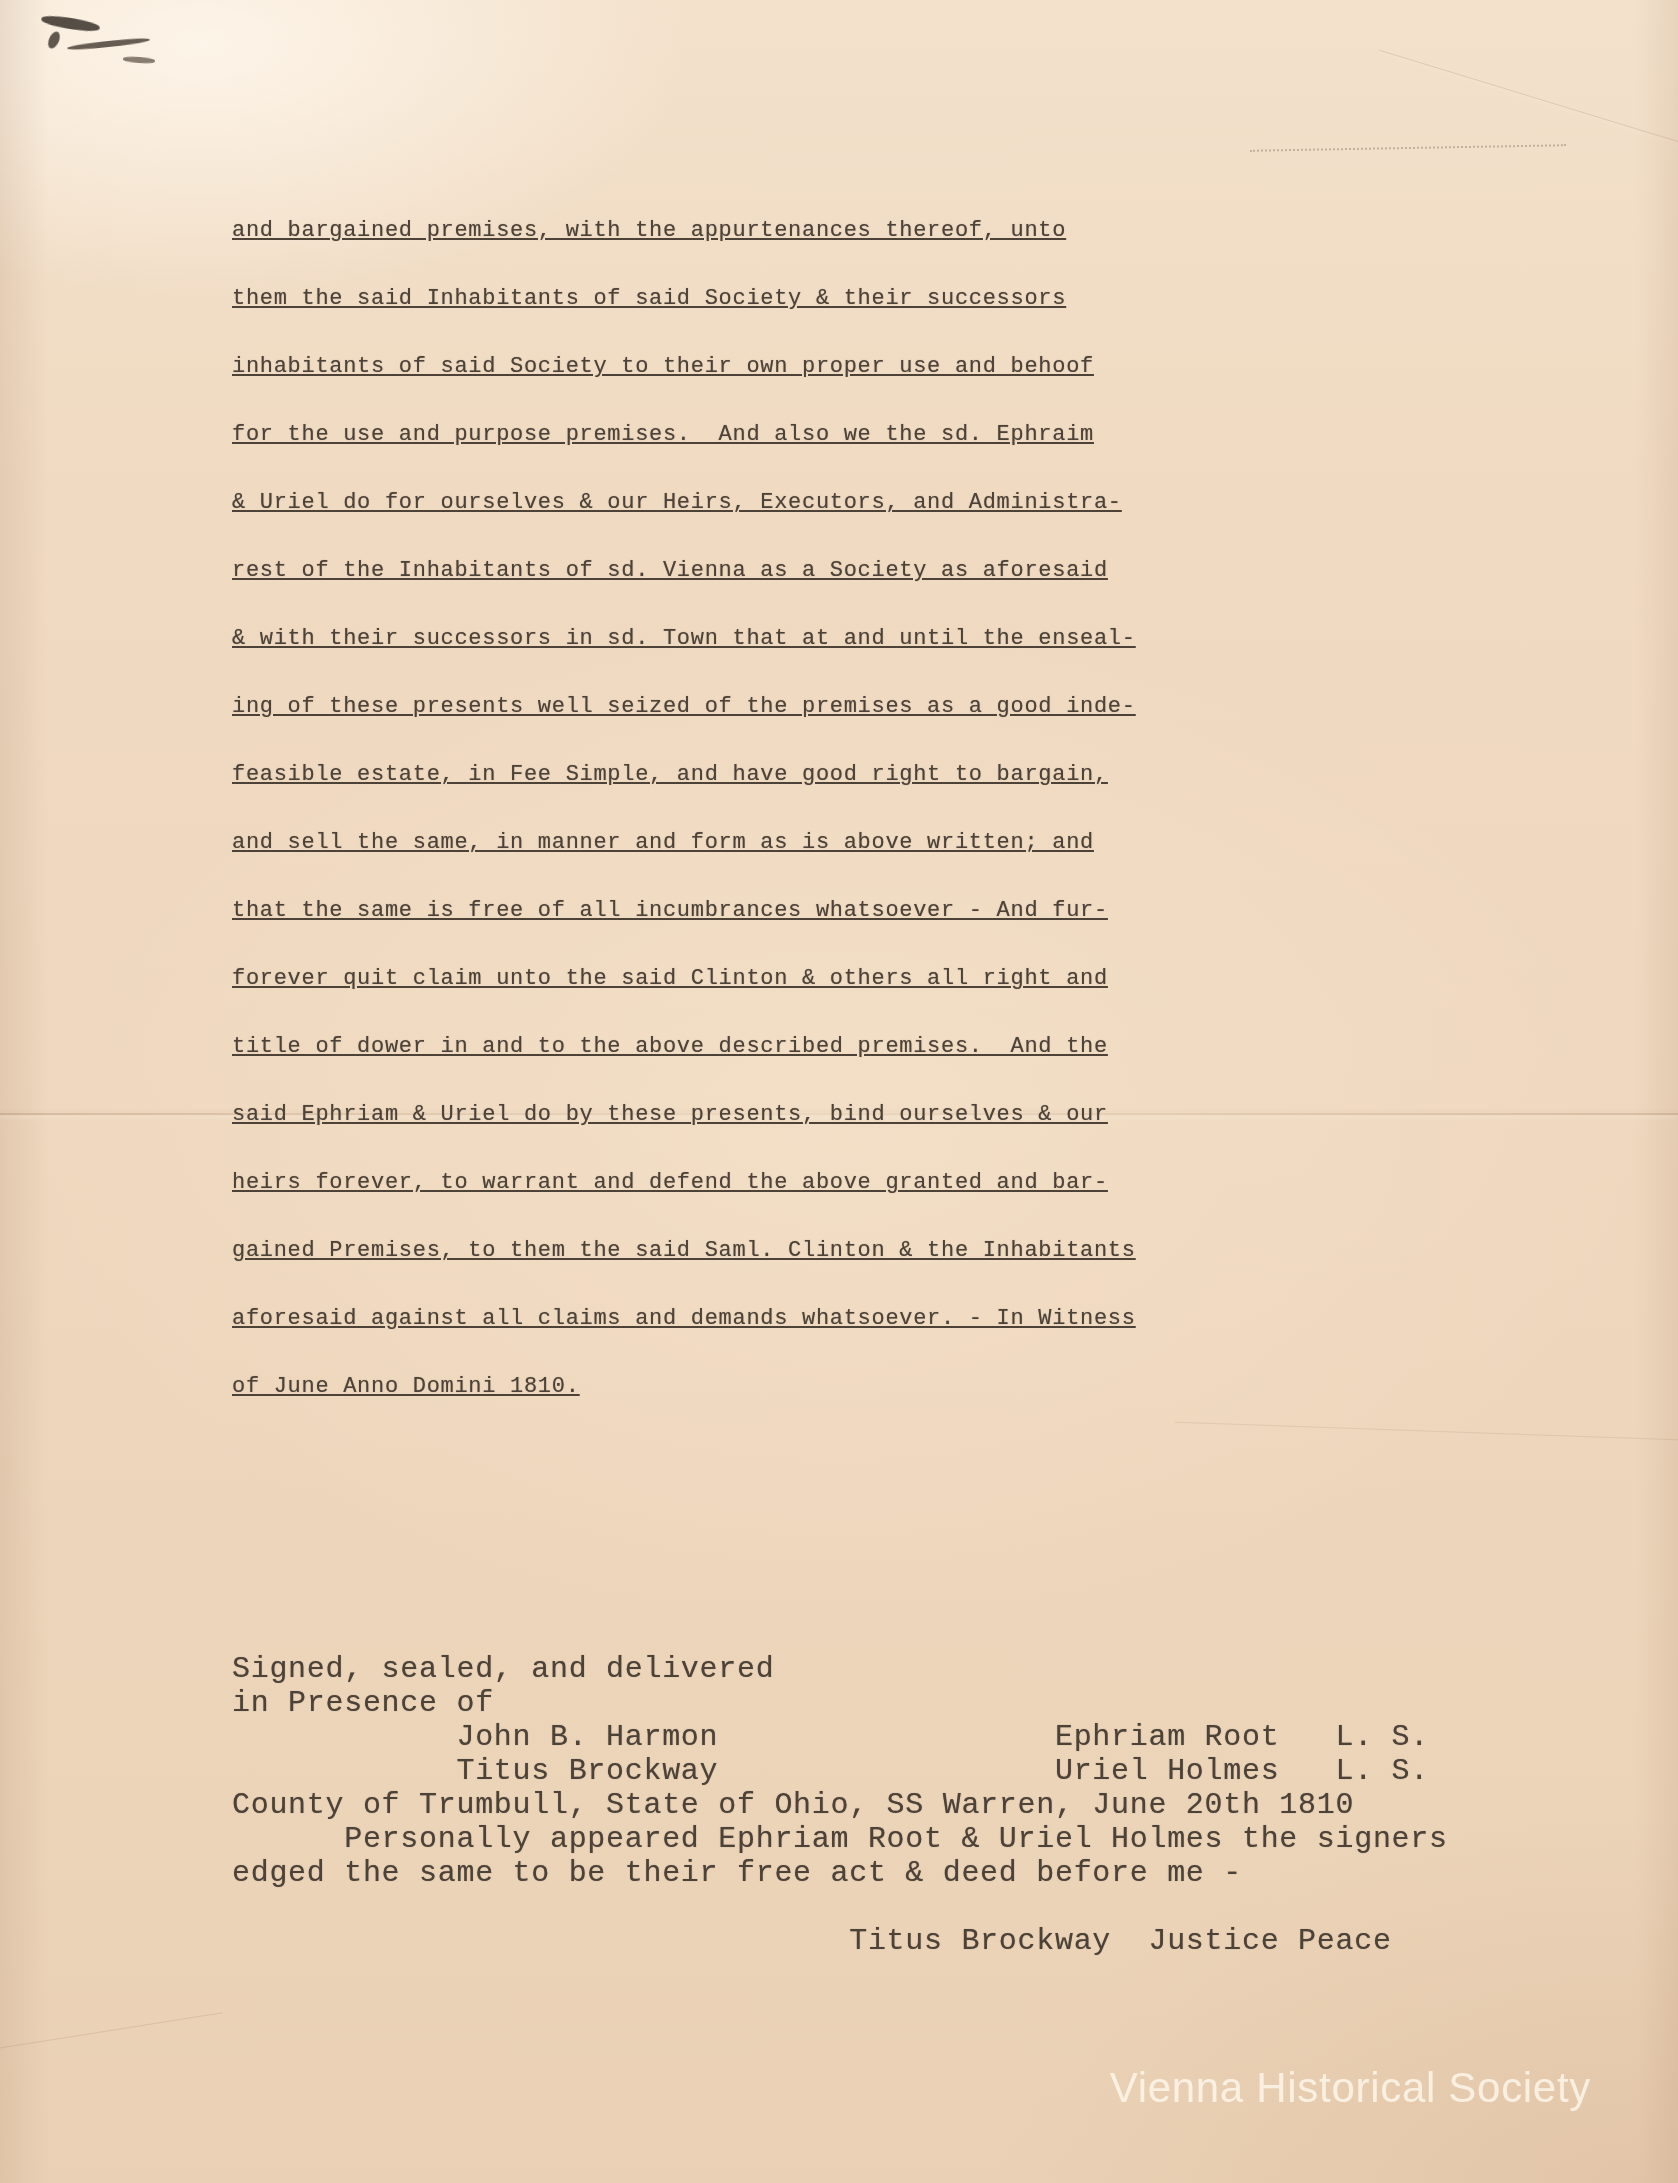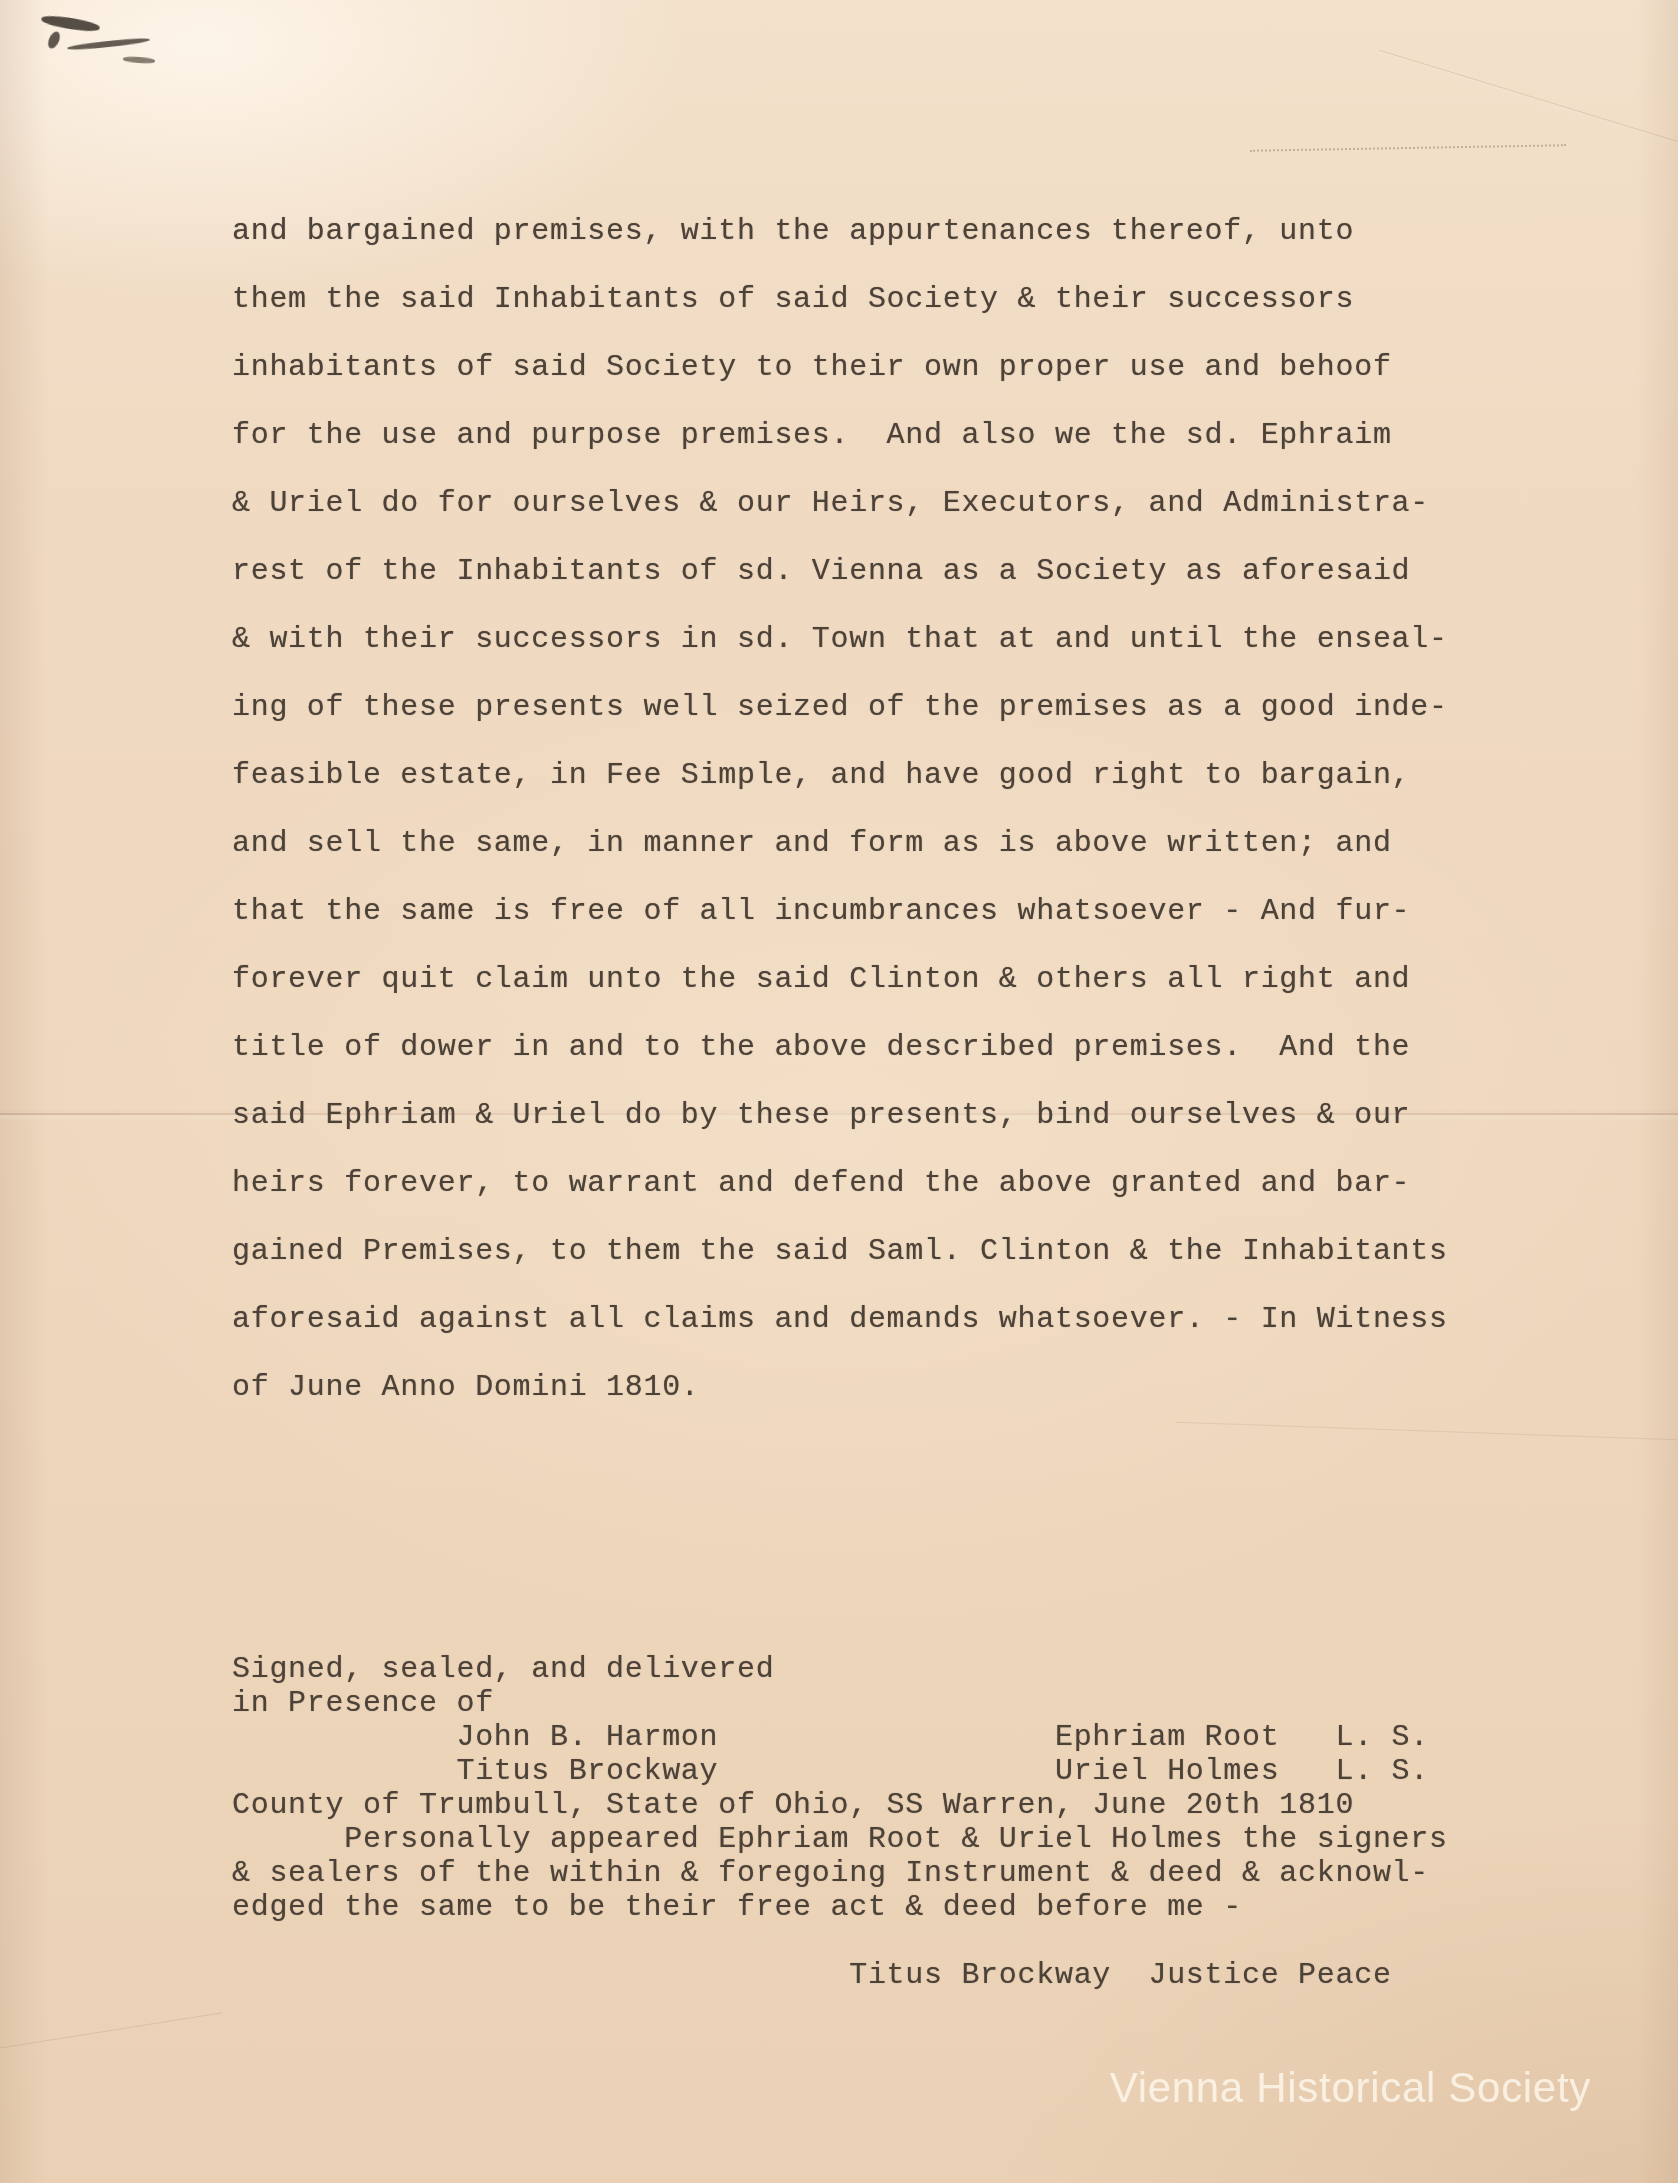--- a/index.html
+++ b/index.html
@@ -58,23 +58,24 @@
   
   .dotted-mark {
     position: absolute; left: 1250px; top: 147px; width: 316px; height: 0;
     border-top: 2.1px dotted rgba(100,74,58,0.32);
     transform: rotate(-1deg);
   }
   
   .deed-body {
     position: absolute; left: 232px; top: 197px; width: 1301px;
     color: #4d4238;
-    font-size: 30px;
+    font-size: 22px;
     letter-spacing: 0.7px;
     text-shadow: 0 0 1px rgba(77,66,56,0.5);
+    text-decoration: underline;
   }
   .body-line {
     white-space: pre;
     line-height: 68px;
     height: 68px;
   }
   .deed-closing {
     position: absolute; left: 232px; top: 1617px; width: 1371px;
     color: #4d4238;
     font-size: 30px;
@@ -164,21 +165,20 @@
       <div class="closing-line">in Presence of</div>
 
       <div class="closing-line">            John B. Harmon                  Ephriam Root   L. S.</div>
 
       <div class="closing-line">            Titus Brockway                  Uriel Holmes   L. S.</div>
 
       <div class="closing-line">County of Trumbull, State of Ohio, SS Warren, June 20th 1810</div>
 
       <div class="closing-line">      Personally appeared Ephriam Root &amp; Uriel Holmes the signers</div>
 
-      <div class="closing-line">&amp; sealers of the within &amp; foregoing Instrument &amp; deed &amp; acknowl-</div>
 
       <div class="closing-line">edged the same to be their free act &amp; deed before me -</div>
 
       <div class="closing-line"></div>
 
       <div class="closing-line">                                 Titus Brockway  Justice Peace</div>
     </div>
 
   <div class="watermark">Vienna Historical Society</div>
 

